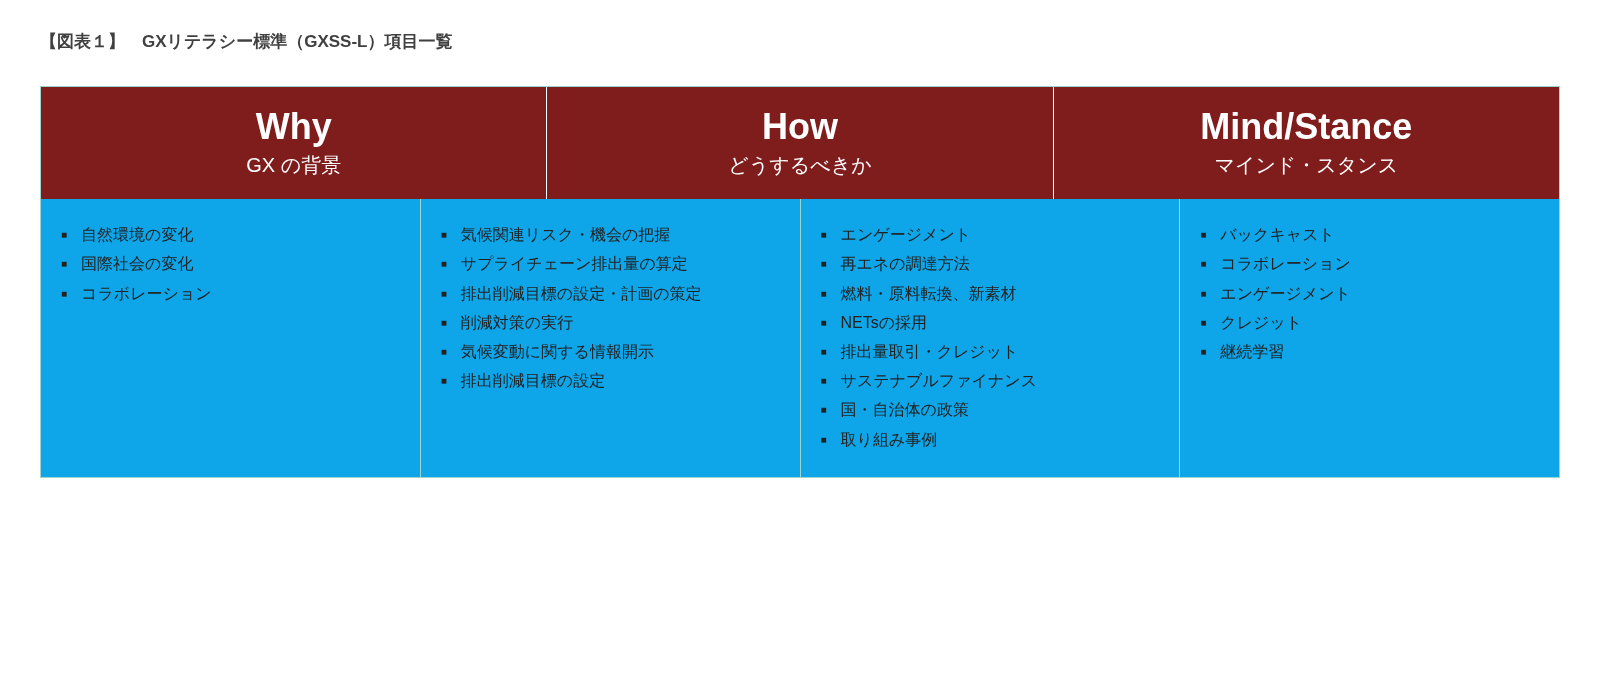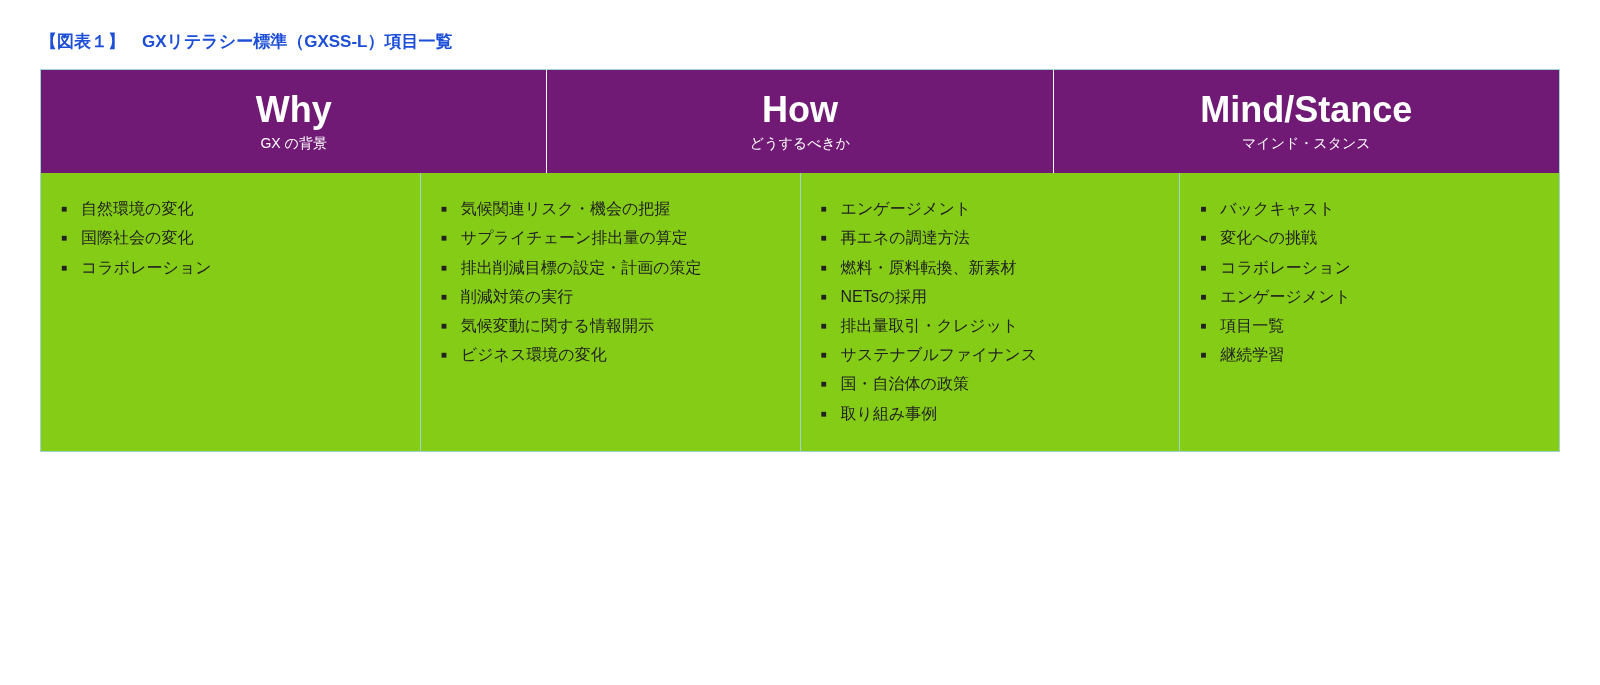--- a/index.html
+++ b/index.html
@@ -12,67 +12,67 @@
       background: #ffffff;
       font-family: 'Hiragino Sans', 'Hiragino Kaku Gothic ProN', 'Meiryo', sans-serif;
       width: 1600px;
       min-height: 685px;
       padding: 30px 40px;
     }
 
     .page-title {
       font-size: 17px;
       font-weight: bold;
-      color: #1d4ed8;
-      margin-bottom: 16px;
+      color: #404040;
+      margin-bottom: 33px;
     }
 
     .table-container {
       display: flex;
       flex-direction: column;
       border: 1.5px solid #a0d4ce;
       width: 100%;
     }
 
     .header-row {
       display: flex;
       flex-direction: row;
     }
 
     .header-cell {
       flex: 1;
-      background-color: #701a75;
+      background-color: #7f1d1d;
       color: #ffffff;
       text-align: center;
       padding: 18px 10px 20px 10px;
       border-right: 1.5px solid #ffffff;
     }
 
     .header-cell:last-child {
       border-right: none;
     }
 
     .header-main {
       font-size: 36px;
       font-weight: bold;
       display: block;
       line-height: 1.2;
     }
 
     .header-sub {
-      font-size: 14px;
+      font-size: 20px;
       font-weight: normal;
       display: block;
       margin-top: 4px;
     }
 
     .body-row {
       display: flex;
       flex-direction: row;
-      background-color: #84cc16;
+      background-color: #0ea5e9;
       flex: 1;
     }
 
     .body-cell {
       flex: 1;
       padding: 22px 20px 22px 20px;
       border-right: 1.5px solid #a0d4ce;
       vertical-align: top;
     }
 
@@ -132,39 +132,38 @@
           <li>コラボレーション</li>
         </ul>
       </div>
       <div class="body-cell">
         <ul>
           <li>気候関連リスク・機会の把握</li>
           <li>サプライチェーン排出量の算定</li>
           <li>排出削減目標の設定・計画の策定</li>
           <li>削減対策の実行</li>
           <li>気候変動に関する情報開示</li>
-          <li>ビジネス環境の変化</li>
+          <li>排出削減目標の設定</li>
         </ul>
       </div>
       <div class="body-cell">
         <ul>
           <li>エンゲージメント</li>
           <li>再エネの調達方法</li>
           <li>燃料・原料転換、新素材</li>
           <li>NETsの採用</li>
           <li>排出量取引・クレジット</li>
           <li>サステナブルファイナンス</li>
           <li>国・自治体の政策</li>
           <li>取り組み事例</li>
         </ul>
       </div>
       <div class="body-cell">
         <ul>
           <li>バックキャスト</li>
-          <li>変化への挑戦</li>
           <li>コラボレーション</li>
           <li>エンゲージメント</li>
-          <li>項目一覧</li>
+          <li>クレジット</li>
           <li>継続学習</li>
         </ul>
       </div>
     </div>
 </div>
 
 </body></html>

